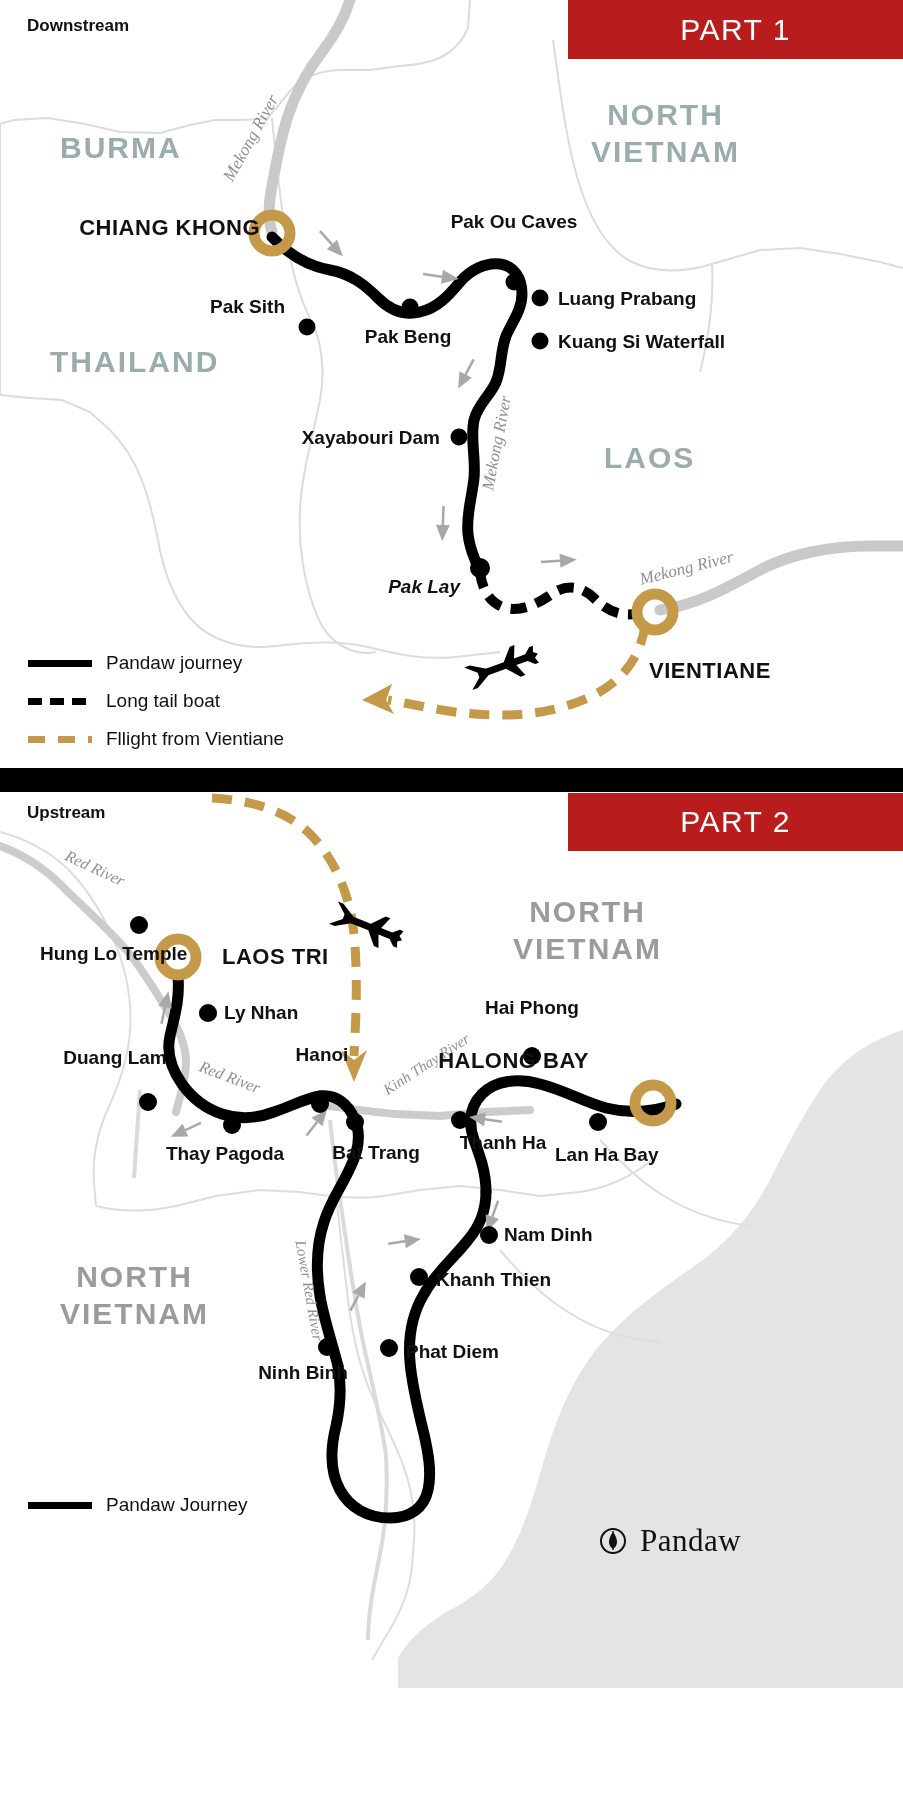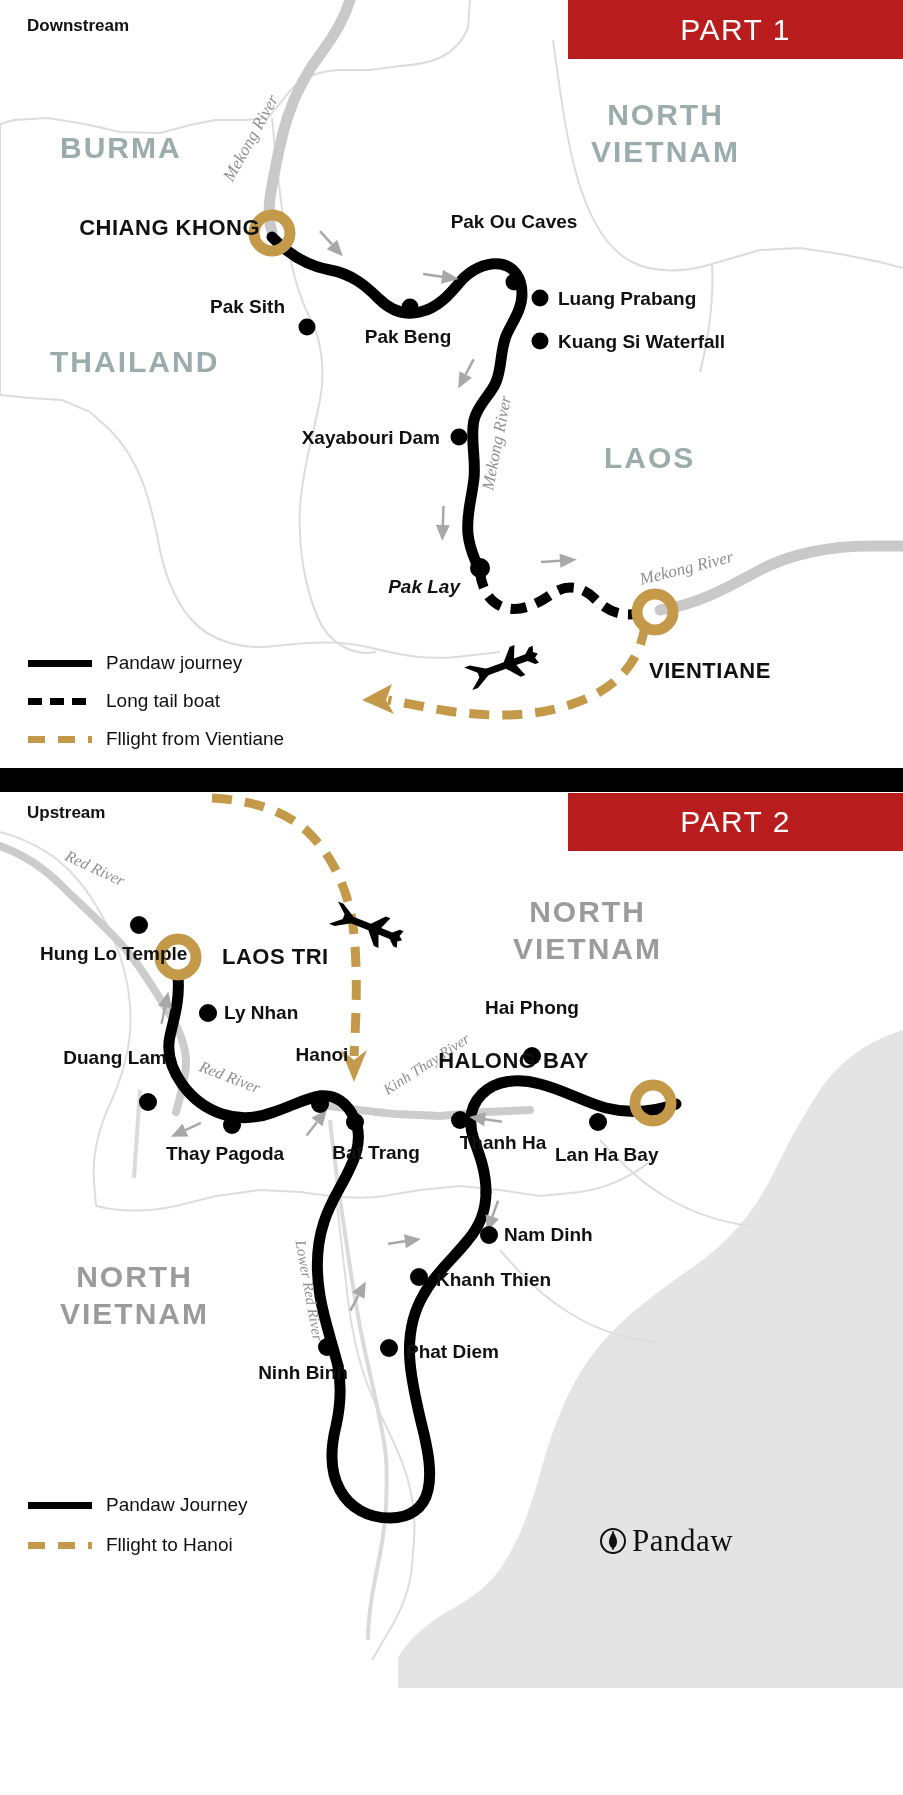--- a/index.html
+++ b/index.html
@@ -51,21 +51,21 @@
     background:repeating-linear-gradient(to right,#000 0 14px,transparent 14px 22px);
   }
   .k-dash-gold{
     height:7px;
     background:repeating-linear-gradient(to right,#c49a4a 0 17px,transparent 17px 30px);
   }
   .legend-text{ font-size:19px; color:#111; font-weight:400; }
 
   
   .brand{
-    position:absolute; display:flex; align-items:center; gap:6px;
+    position:absolute; display:flex; align-items:center; gap:14px;
     color:#111;
   }
   .brand-word{ font-family:"Liberation Serif", serif; font-size:31px; letter-spacing:.5px; }
 </style>
 </head>
 <body>
 
 <div class="map">
 
   <svg class="layer" viewBox="0 0 903 1795">
@@ -363,24 +363,20 @@
   <div class="lbl city" style="left:504px; top:1224px;">Nam Dinh</div>
   <div class="lbl city" style="left:436px; top:1269px;">Khanh Thien</div>
   <div class="lbl city" style="left:406px; top:1341px;">Phat Diem</div>
   <div class="lbl city tc" style="left:244px; top:1362px; width:118px;text-align:center;">Ninh Binh</div>
 
   <div class="legend" id="legend-part2" style="left:28px; top:1488px;">
     <div class="legend-row" style="height:34px;">
       <span class="legend-key k-solid"></span>
       <span class="legend-text">Pandaw Journey</span>
     </div>
-    <div class="legend-row" style="height:34px; margin-top:6px;">
-      <span class="legend-key k-dash-gold"></span>
-      <span class="legend-text">Fllight to Hanoi</span>
-    </div>
   </div>
 
   <div class="brand" style="left:600px; top:1523px;">
     <svg width="26" height="26" viewBox="0 0 26 26">
       <circle cx="13" cy="13" r="12" fill="none" stroke="#111" stroke-width="2"></circle>
       <path d="M13,4 C10,8 9,11 9,14 C9,17 10.5,19 13,21 C15.5,19 17,17 17,14 C17,11 16,8 13,4 Z" fill="#111"></path>
       <line x1="13" y1="3" x2="13" y2="22" stroke="#111" stroke-width="1.4"></line>
     </svg>
     <span class="brand-word">Pandaw</span>
   </div>

